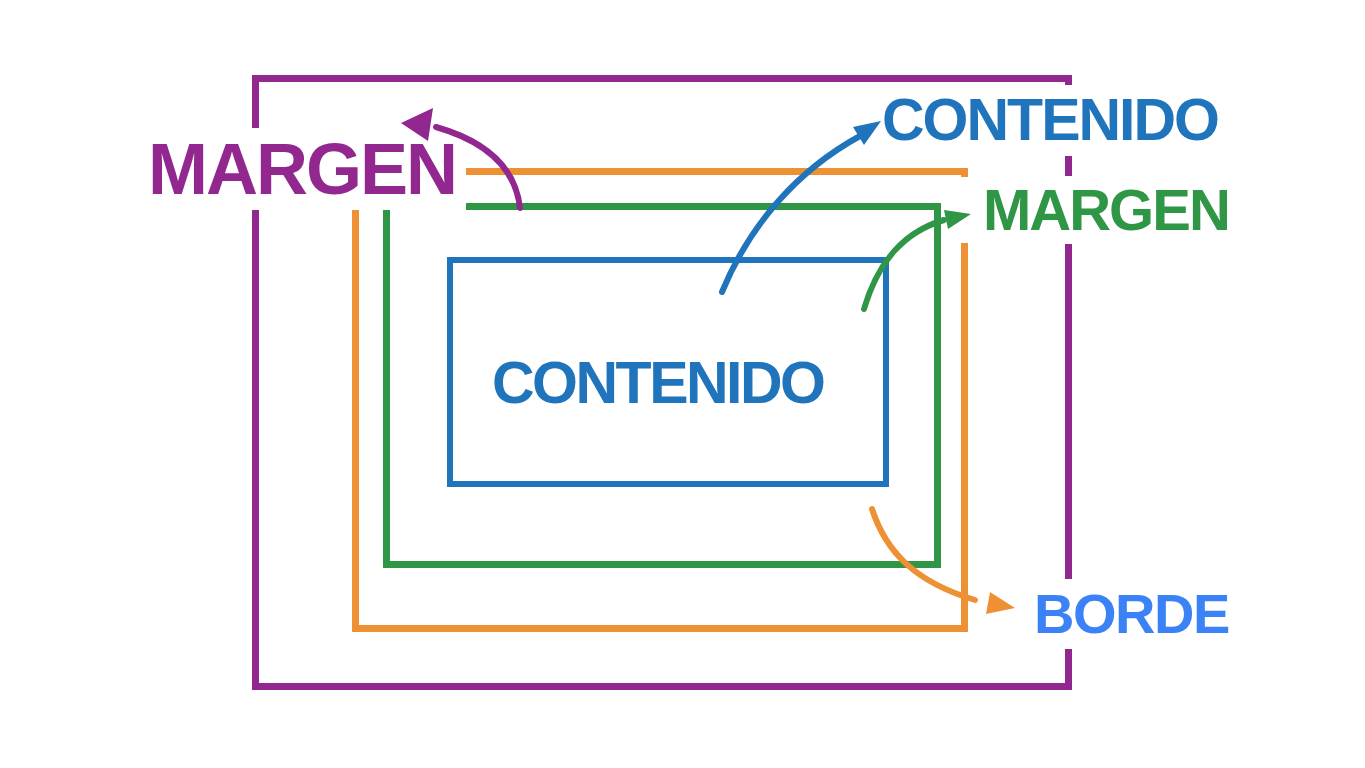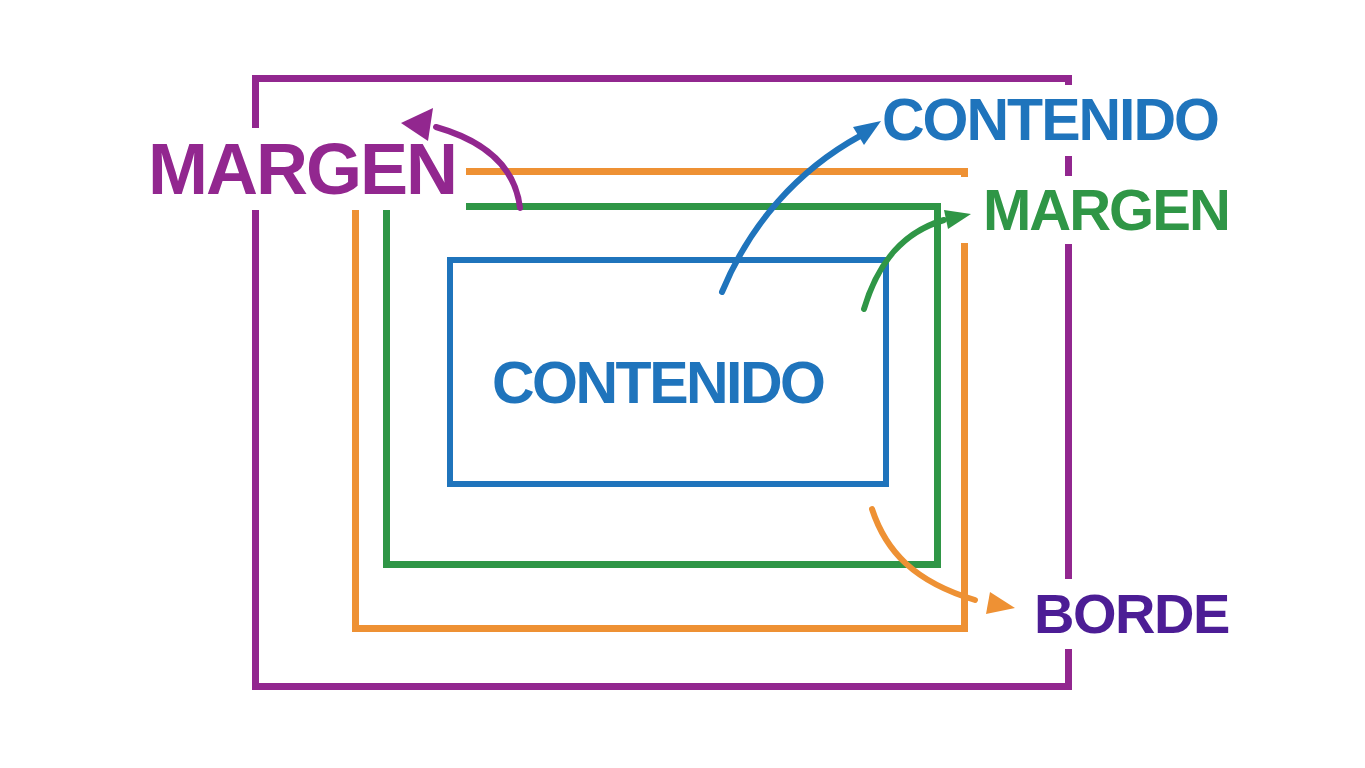--- a/index.html
+++ b/index.html
@@ -41,21 +41,21 @@
 
     <rect x="953" y="177" width="20" height="66" fill="#ffffff" stroke="none"></rect>
   </svg>
 
   <div class="label margin-label" style="color: rgb(146, 39, 143);">MARGEN</div>
 
   <div class="label content-callout-label" style="color: rgb(31, 116, 188);">CONTENIDO</div>
 
   <div class="label padding-label" style="color: rgb(47, 150, 70);">MARGEN</div>
 
-  <div class="label border-label" style="color: #4c1d95;">BORDE</div>
+  <div class="label border-label" style="color: #3b82f6;">BORDE</div>
 
   <div class="label content-center-label" style="color: rgb(31, 116, 188);">CONTENIDO</div>
 
   <svg class="layer arrows" width="1365" height="768" viewBox="0 0 1365 768">
 
     <g>
       <path d="M 520 208 C 516 172 492 143 436 127" fill="none" stroke-width="6" stroke-linecap="round" style="stroke: rgb(146, 39, 143);"></path>
       <polygon points="401,123 433,108 428,141" stroke="none" style="fill: rgb(146, 39, 143);"></polygon>
     </g>
 

